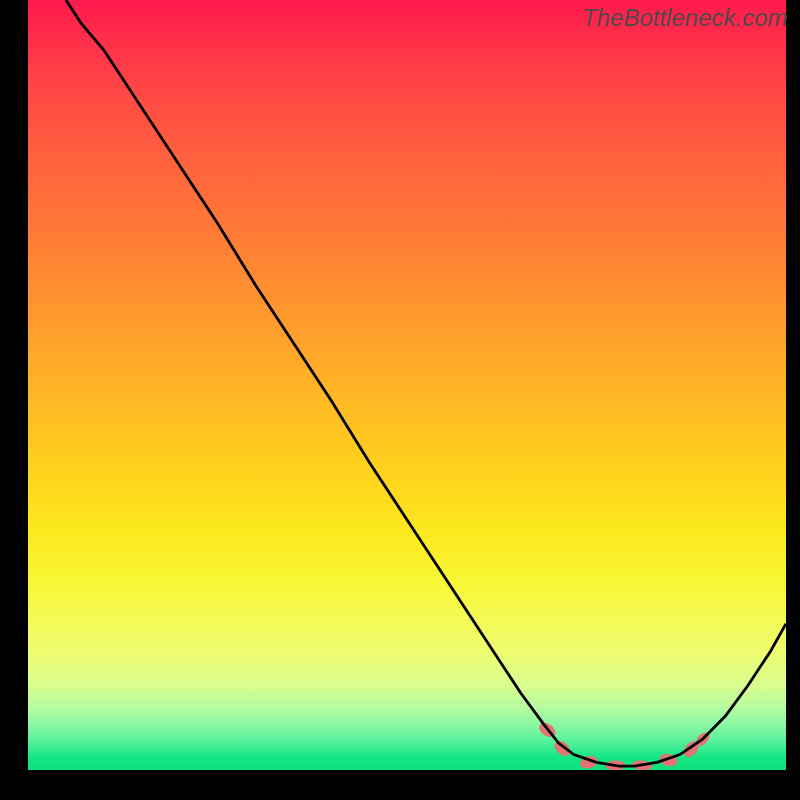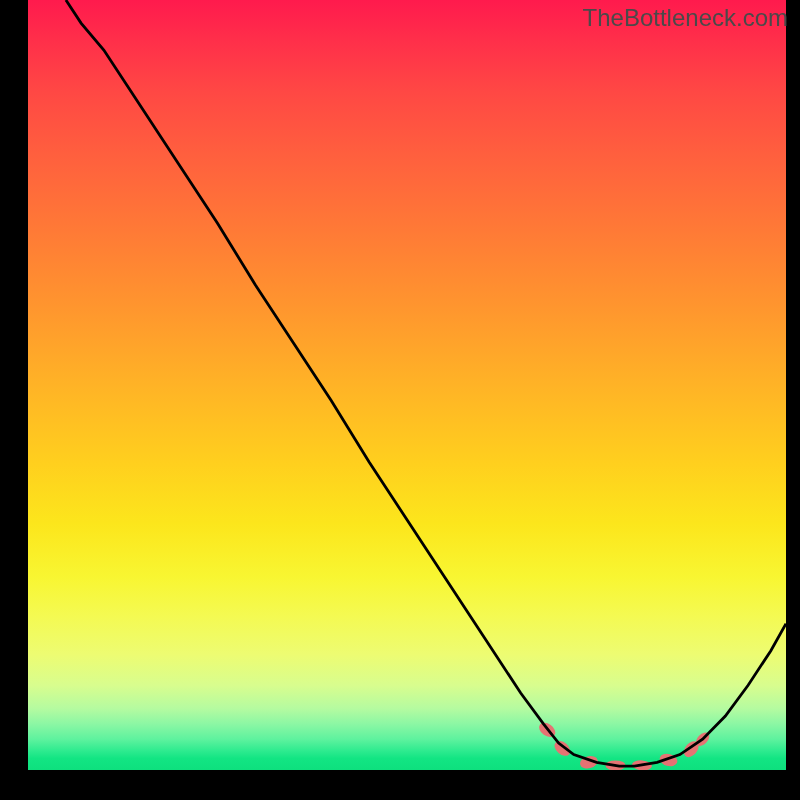--- a/index.html
+++ b/index.html
@@ -12,20 +12,21 @@
     overflow: hidden;
   }
   .watermark {
     position: absolute;
     top: 4px;
     right: 12px;
     color: #4a4a4a;
     font-size: 24px;
     font-weight: 500;
     z-index: 10;
+    font-style: italic;
   }
   .left-border {
     position: absolute;
     left: 0;
     top: 0;
     width: 28px;
     height: 800px;
     background: #000;
     z-index: 5;
   }

